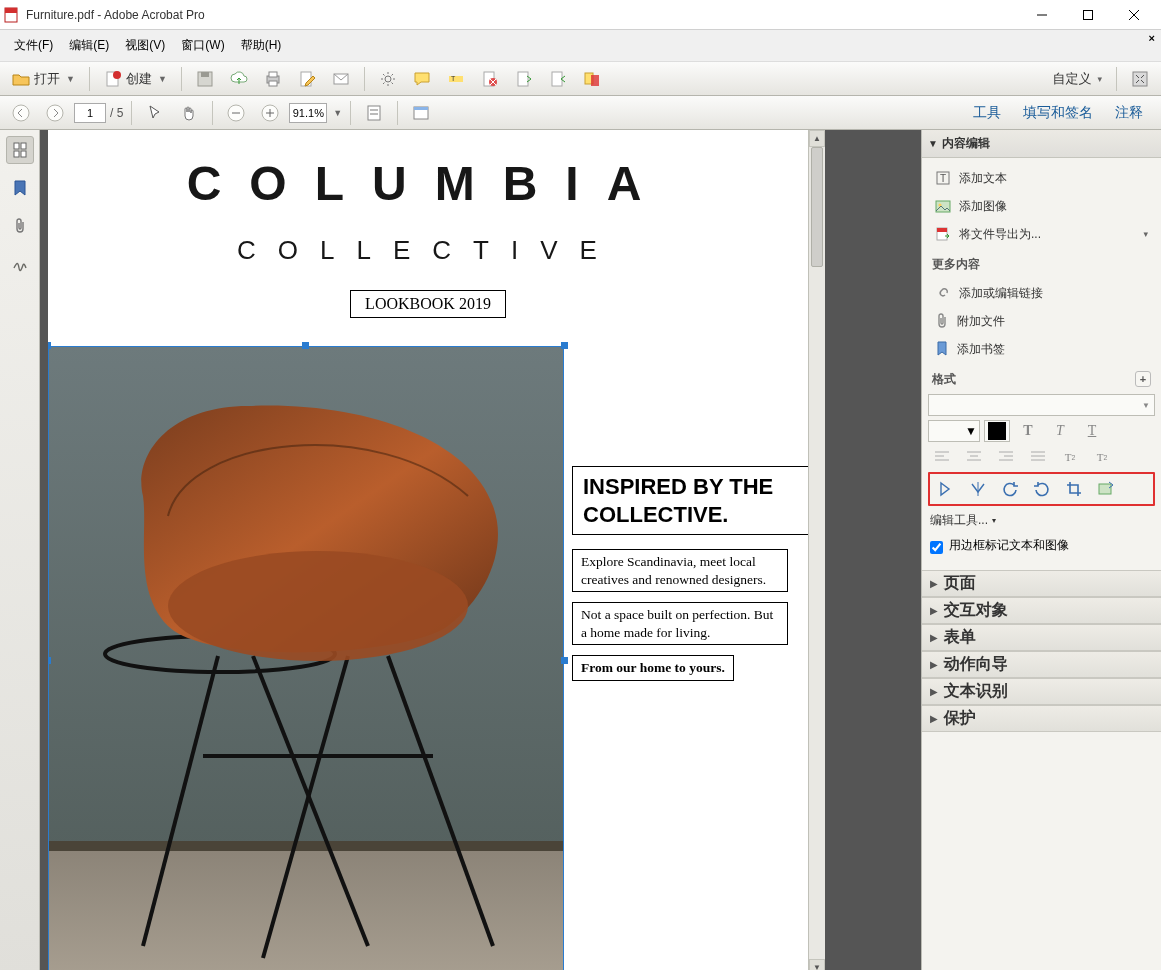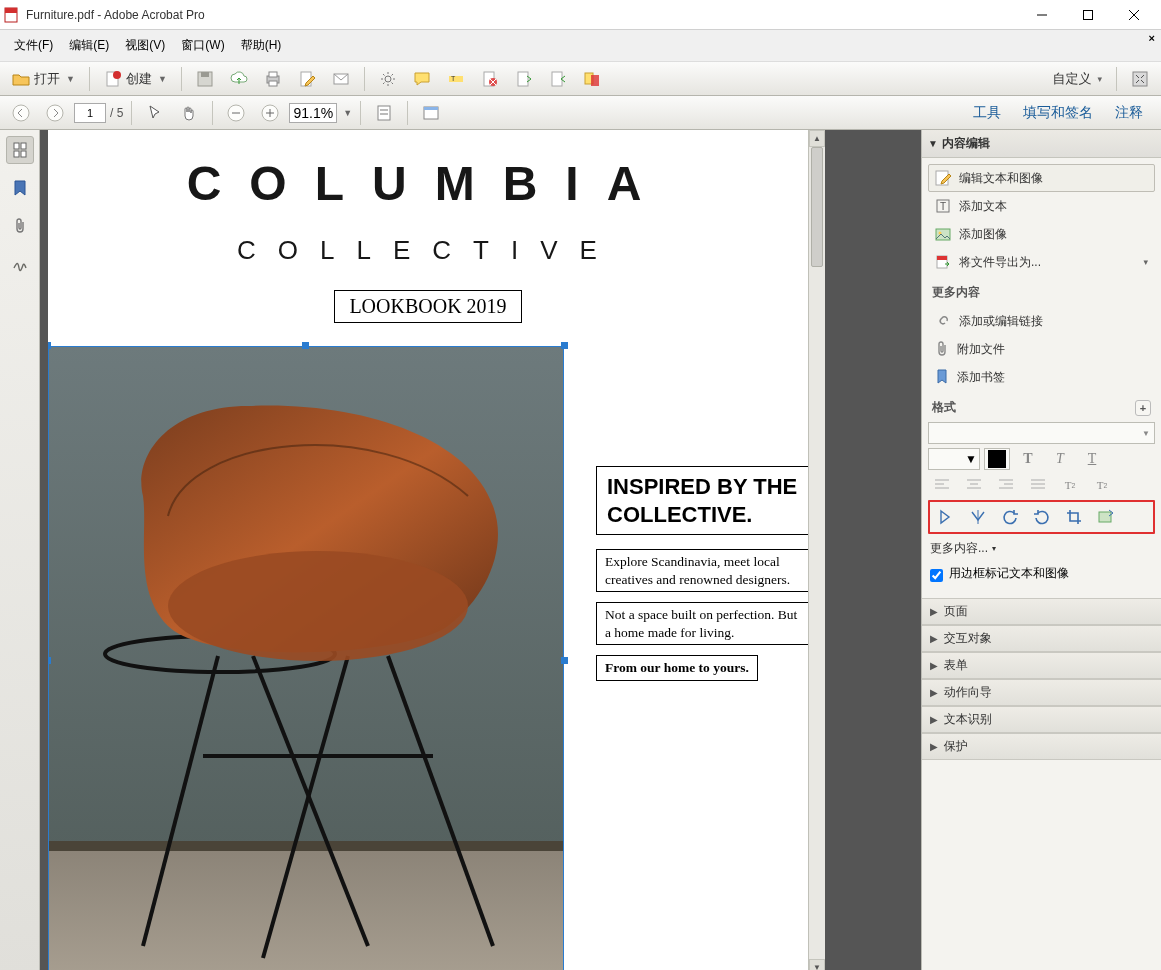--- a/index.html
+++ b/index.html
@@ -14,66 +14,66 @@
 .menubar .x{position:absolute;right:6px;top:2px;font-weight:bold;font-size:11px;color:#000;}
 .toolbar{height:34px;background:linear-gradient(#fbfbfa,#e6e5e0);border-bottom:1px solid #b5b5ad;display:flex;align-items:center;padding:0 6px;gap:4px;font-size:13px;}
 .toolbar2{height:34px;background:linear-gradient(#fbfbfa,#e6e5e0);border-bottom:1px solid #b5b5ad;display:flex;align-items:center;padding:0 6px;gap:4px;font-size:12px;}
 .sep{width:1px;height:24px;background:#c5c5bd;margin:0 4px;}
 .tbtn{height:26px;padding:0 6px;display:flex;align-items:center;gap:4px;border-radius:3px;cursor:default;}
 .tbtn.text{color:#333;}
 .ico{width:18px;height:18px;display:inline-block;}
 .dropcaret{font-size:9px;color:#666;margin-left:2px;}
 .spacer{flex:1;}
 .pageinput{width:32px;height:20px;border:1px solid #aaa;text-align:center;font-size:11px;}
-.zoominput{width:48px;height:20px;border:1px solid #aaa;text-align:center;font-size:14px;display:flex;align-items:center;justify-content:center;background:#fff;}
+.zoominput{width:38px;height:20px;border:1px solid #aaa;text-align:center;font-size:11px;display:flex;align-items:center;justify-content:center;background:#fff;}
 .rightlabels span{color:#1a5c99;cursor:default;font-size:14px;}
 .main{display:flex;height:846px;}
 .leftrail{width:40px;background:linear-gradient(#f2f1ed,#e0dfda);border-right:1px solid #bcbcb5;display:flex;flex-direction:column;align-items:center;padding-top:6px;gap:10px;}
 .leftrail .railbtn{width:28px;height:28px;display:flex;align-items:center;justify-content:center;border-radius:3px;}
 .leftrail .railbtn.active{background:#d5d4ce;border:1px solid #b5b5ad;}
 .docarea{flex:1;background:#555;overflow:hidden;position:relative;display:flex;}
 .docgap{width:8px;background:#555;}
 .page{margin:0;background:#fff;width:760px;height:100%;position:relative;overflow:hidden;}
 .scrollv{width:17px;background:#e9e8e3;border-left:1px solid #c0c0b8;display:flex;flex-direction:column;}
 .sbbtn{height:17px;background:#e0dfd8;border:1px solid #c5c5bd;display:flex;align-items:center;justify-content:center;font-size:8px;color:#555;}
 .sbthumb{height:120px;margin:0 2px;background:#cfceca;border:1px solid #b0b0a8;border-radius:2px;}
 .sbtrack{flex:1;}
 .rightpanel{width:240px;background:#f4f3ef;border-left:1px solid #bcbcb5;display:flex;flex-direction:column;font-size:12px;}
 .rp-head{height:28px;display:flex;align-items:center;padding:0 6px;background:linear-gradient(#eceae4,#dfdeda);border-bottom:1px solid #c5c5bd;}
 .rp-head .caret{font-size:10px;margin-right:4px;color:#333;}
 .rp-head .title{font-weight:bold;color:#333;flex:1;}
 .rp-body{padding:6px 6px 10px 6px;}
 .rp-item{height:28px;display:flex;align-items:center;padding:0 6px;gap:8px;color:#333;cursor:default;border:1px solid transparent;border-radius:2px;}
 .rp-item.selected{background:#f0efe9;border:1px solid #bfbdb5;}
 .rp-item .arrow{margin-left:auto;font-size:9px;color:#666;}
-.rp-sub{color:#555;font-weight:bold;margin:8px 4px 6px 4px;display:flex;align-items:center;}
+.rp-sub{color:#555;font-weight:bold;margin:8px 4px 6px 4px;display:flex;}
 .rp-sub .plus{margin-left:auto;width:16px;height:16px;border:1px solid #bbb;border-radius:3px;display:flex;align-items:center;justify-content:center;font-size:11px;color:#555;background:#f7f6f2;}
 .fontrow{display:flex;gap:4px;margin:4px 0;}
 .dropdown{flex:1;height:22px;border:1px solid #bdbdb5;background:#fafaf7;display:flex;align-items:center;padding:0 4px;font-size:11px;color:#888;}
 .dropdown .dc{margin-left:auto;font-size:8px;}
 .smallbox{width:36px;height:22px;border:1px solid #bdbdb5;background:#fafaf7;display:flex;align-items:center;padding:0 2px;}
 .swatch{width:18px;height:18px;background:#000;}
 .fmtbtn{width:28px;height:22px;display:flex;align-items:center;justify-content:center;color:#888;font-family:Georgia,serif;font-size:14px;border-radius:2px;}
 .redbox{border:2px solid #e03030;border-radius:1px;padding:3px 2px;display:flex;gap:4px;margin:4px 0;}
 .redbox .fb{width:28px;height:24px;display:flex;align-items:center;justify-content:center;}
 .editline{display:flex;align-items:center;gap:4px;margin:6px 2px 8px 2px;color:#333;}
 .checkbox{display:flex;align-items:flex-end;gap:6px;margin:2px 2px 6px 2px;}
 .checkbox input{width:13px;height:13px;}
 .accordion{height:27px;background:linear-gradient(#eeece6,#e1e0da);border-top:1px solid #c9c8c1;border-bottom:1px solid #c9c8c1;display:flex;align-items:center;padding:0 8px;gap:6px;cursor:default;}
 .accordion .ac-caret{font-size:10px;color:#555;}
-.accordion .ac-title{color:#333;font-weight:normal;font-size:12px;}
+.accordion .ac-title{color:#333;font-weight:bold;font-size:16px;}
 
 .ptitle1{font-family:Arial,sans-serif;font-weight:900;font-size:48px;letter-spacing:28px;text-align:center;margin-top:26px;color:#171717;}
 .ptitle2{font-family:Arial,sans-serif;font-weight:400;font-size:26px;letter-spacing:22px;text-align:center;margin-top:24px;color:#171717;}
-.lookbox{border:1px solid #000;display:table;margin:24px auto 0 auto;padding:4px 14px;font-family:Georgia,serif;font-size:20px;}
+.lookbox{border:1px solid #000;display:table;margin:24px auto 0 auto;padding:4px 14px;font-family:Georgia,serif;font-size:16px;}
 .imgwrap{position:absolute;left:0;top:216px;width:516px;height:630px;}
 .selbox{position:absolute;border:1px solid #2a7cd0;}
 .selhandle{position:absolute;width:7px;height:7px;background:#2a7cd0;}
 .chairimg{width:100%;height:100%;}
-.rightcol{position:absolute;left:548px;top:336px;width:258px;}
+.rightcol{position:absolute;left:524px;top:336px;width:258px;}
 .hdr{border:1px solid #000;padding:6px 10px;font-family:Arial,sans-serif;font-weight:900;font-size:22px;line-height:1.25;margin-bottom:14px;}
 .para{border:1px solid #000;padding:3px 8px;font-family:Georgia,'Times New Roman',serif;font-size:13.5px;line-height:1.3;margin-bottom:10px;max-width:216px;}
 .para.bold{font-weight:bold;display:inline-block;}
 </style>
 </head>
 <body>
 
 <div class="titlebar">
   <svg class="pdf-icon" viewBox="0 0 16 16">
       <rect x="1" y="1" width="12" height="14" fill="#fff" stroke="#b71c1c"></rect>
@@ -379,27 +379,20 @@
       <div class="sbbtn">▼</div>
     </div>
   </div>
 
   <div class="rightpanel">
     <div class="rp-head">
       <span class="caret">▼</span>
         <span class="title">内容编辑</span>
     </div>
     <div class="rp-body">
-      <div class="rp-item selected">
-        <svg width="16" height="16">
-            <rect x="1" y="1" width="12" height="14" fill="#fff" stroke="#aaa"></rect>
-            <path d="M7 11l7-7 2 2-7 7-3 1z" fill="#f7c55a" stroke="#b88516"></path>
-          </svg>
-        <span>编辑文本和图像</span>
-      </div>
       <div class="rp-item">
         <svg width="16" height="16">
             <rect x="2" y="2" width="12" height="12" fill="none" stroke="#777"></rect>
             <text x="5" y="12" font-size="10" font-family="Georgia" fill="#555">T</text>
           </svg>
         <span>添加文本</span>
       </div>
       <div class="rp-item">
         <svg width="16" height="16">
             <rect x="1" y="3" width="14" height="11" fill="#cde3c5" stroke="#6a6"></rect>
@@ -523,21 +516,21 @@
             </svg>
           </div>
         <div class="fb">
             <svg width="18" height="18">
               <rect x="2" y="4" width="12" height="10" fill="#cde3c5" stroke="#6a6"></rect>
               <path d="M12 2l4 3-4 3" fill="none" stroke="#3a6fb0"></path>
             </svg>
           </div>
       </div>
       <div class="editline">
-          <span>更多内容...</span>
+          <span>编辑工具...</span>
           <span style="font-size:8px;">▾</span>
         </div>
       <label class="checkbox">
         <input type="checkbox" checked="" style="">
         <span>用边框标记文本和图像</span>
       </label>
     </div>
     <div class="accordion">
         <span class="ac-caret">▶</span>
         <span class="ac-title">页面</span>

